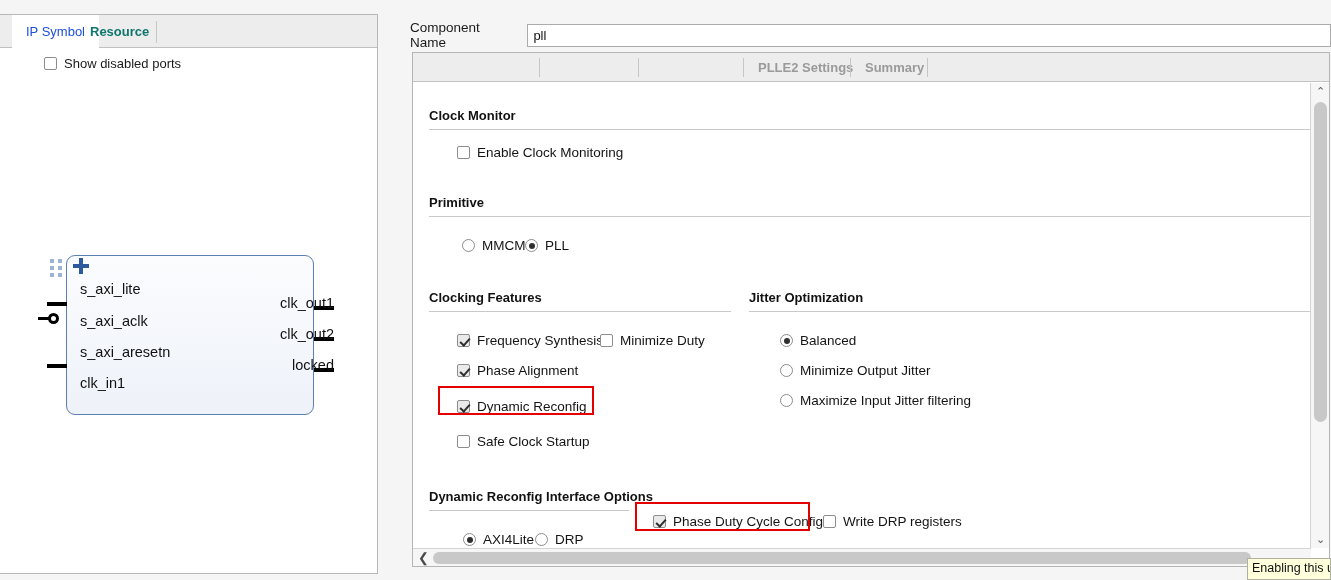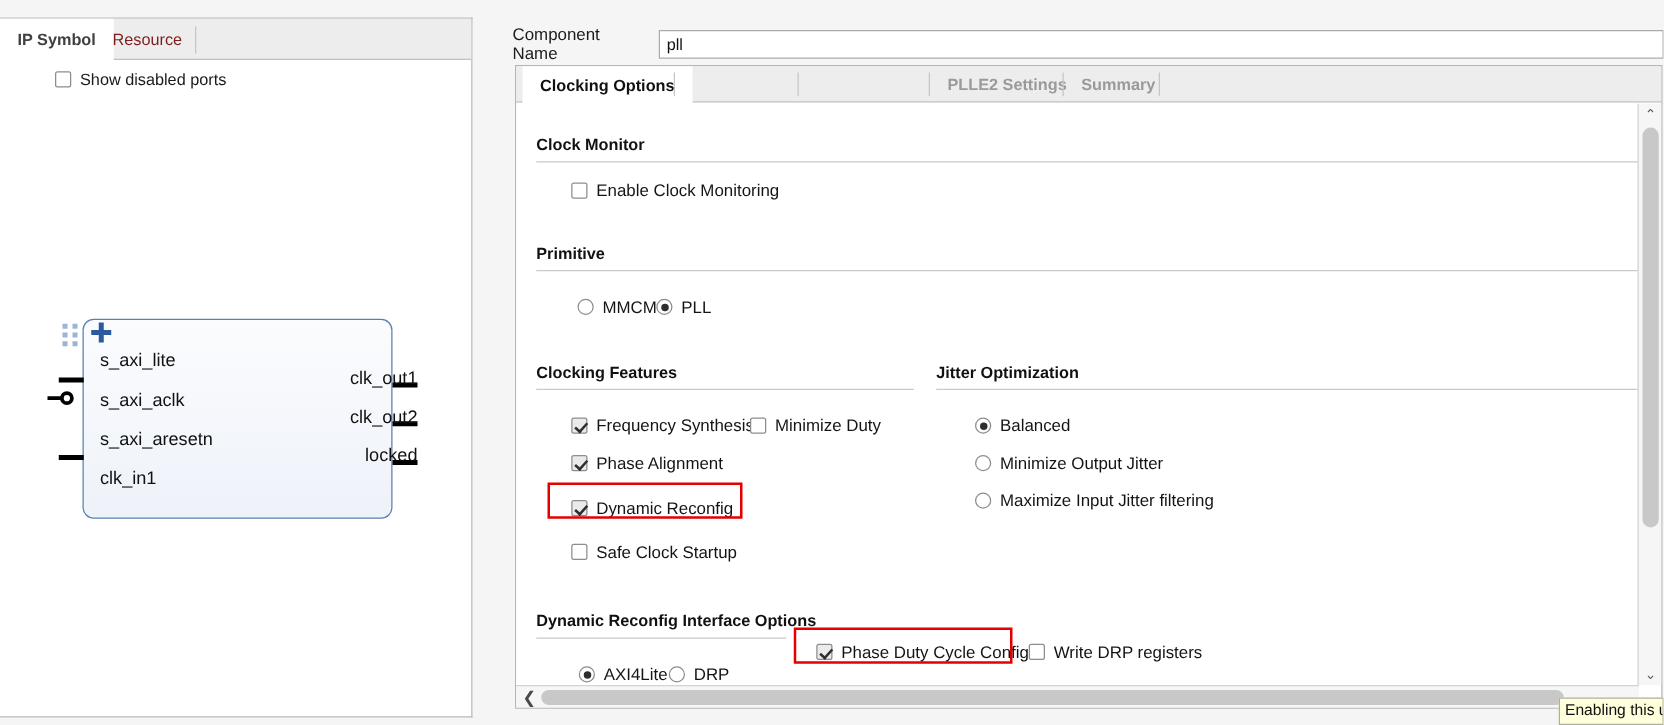--- a/index.html
+++ b/index.html
@@ -37,31 +37,31 @@
   .ltab {
     position: absolute;
     top: 0; height: 33px;
     display: flex; align-items: center;
     padding: 0 14px;
     font-size: 13px;
     box-sizing: border-box;
     white-space: nowrap;
   }
   .ltab.active {
-    left: 0px;
-    background: #ffffff;
-    color: #404040;
-    font-weight: bold;
+    left: 12px;
+    background: #ffffff;
+    color: #1d4ed8;
+    font-weight: normal;
     border-bottom: 1px solid #ffffff;
     height: 34px;
   }
   .ltab.inactive {
     left: 76px;
-    color: #7f1d1d;
-    font-weight: normal;
+    color: #0f766e;
+    font-weight: bold;
     justify-content: center;
   }
   #ltab-divider {
     position: absolute;
     left: 156px; top: 6px;
     width: 1px; height: 22px;
     background: #c6c6c6;
   }
   #show-disabled-row {
     position: absolute;
@@ -395,23 +395,20 @@
   </div>
 
   <div id="comp-name-row">
     <span id="comp-name-label">Component Name</span>
     <input id="comp-name-input" type="text" value="pll" style="">
   </div>
 
   <div id="right-panel">
 
     <div id="tabbar">
-      <div class="rtab active" style="left:5px">
-        <span>Clocking Options</span>
-      </div>
       <div class="tab-sep" style="left:126px"></div>
       <div class="tab-sep" style="left:225px"></div>
       <div class="tab-sep" style="left:330px"></div>
       <div class="rtab inactive" style="left:331px">
         <span>PLLE2 Settings</span>
       </div>
       <div class="tab-sep" style="left:437px"></div>
       <div class="rtab inactive" style="left:438px">
         <span>Summary</span>
       </div>

